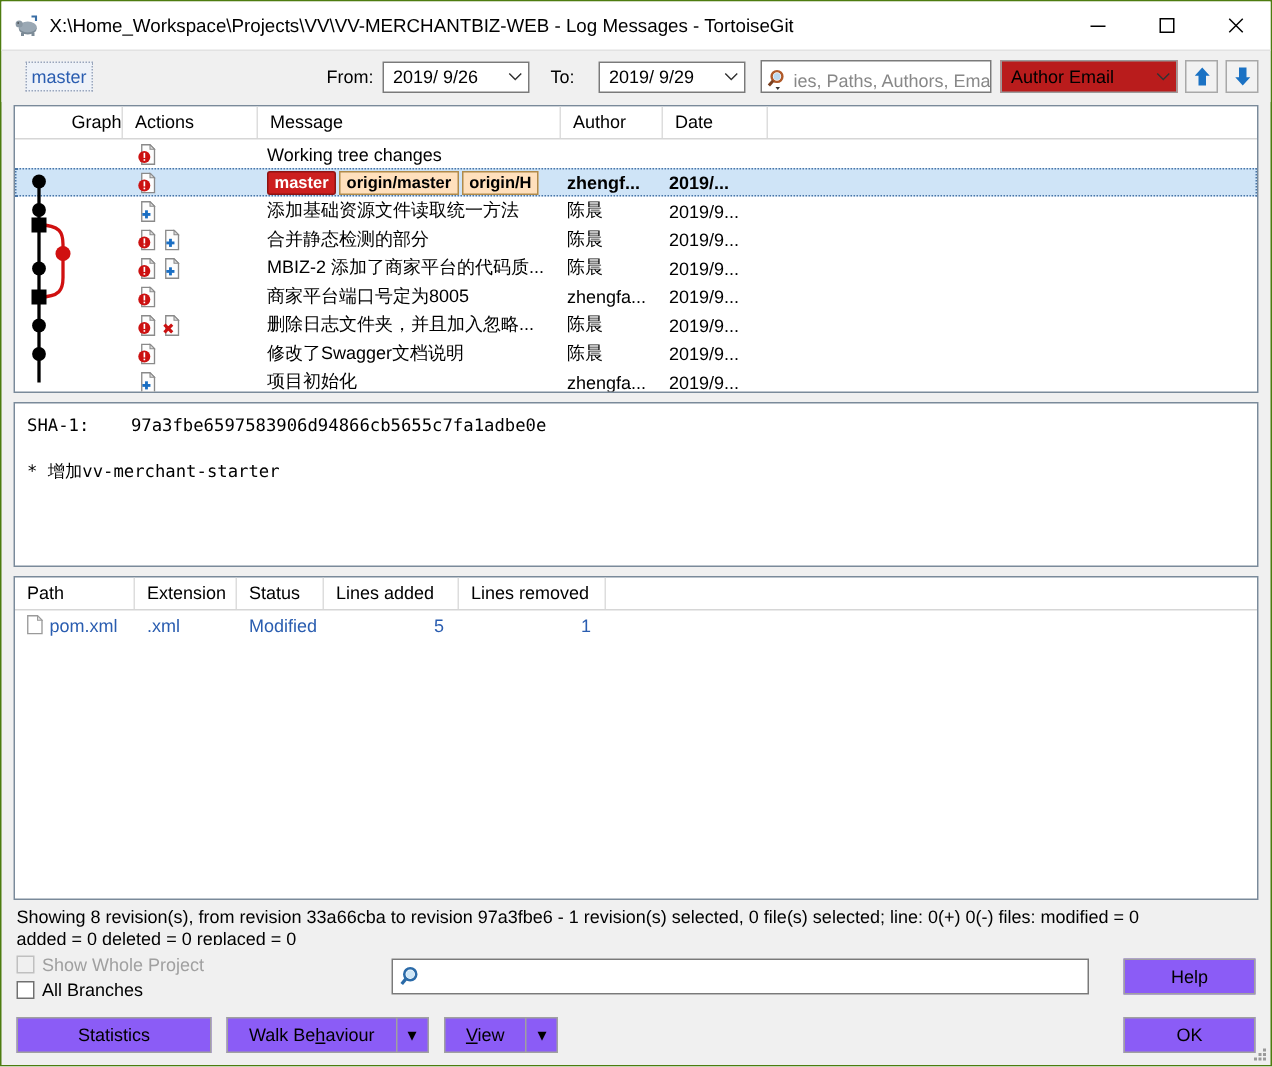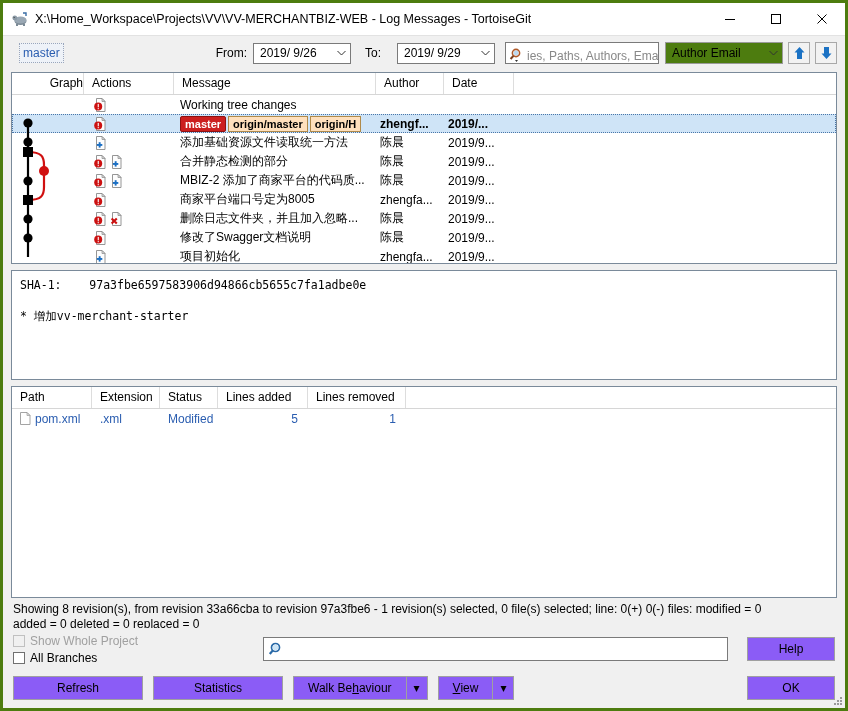--- a/index.html
+++ b/index.html
@@ -4,21 +4,21 @@
 <style>
   html,body{margin:0;padding:0;}
   body{
     width:848px;height:711px;overflow:hidden;
     background:#f0f0f0;
     font-family:"Liberation Sans","DejaVu Sans",sans-serif;
     font-size:12px;color:#000;
     -webkit-font-smoothing:none;
   }
   .window{width:848px;height:711px;position:relative;background:#f0f0f0;
-    border:3px solid #4d7c0f;box-sizing:border-box;display:flex;flex-direction:column;}
+    border:1px solid #4d7c0f;box-sizing:border-box;display:flex;flex-direction:column;}
 
   
   .titlebar{height:32px;min-height:32px;background:#ffffff;display:flex;align-items:center;
     border-bottom:1px solid #e2e2e2;}
   .title-icon{width:18px;height:16px;margin-left:8px;margin-right:6px;display:block;flex:0 0 auto;}
   .title-text{font-size:12.5px;color:#000;white-space:nowrap;overflow:hidden;}
   .win-btns{margin-left:auto;display:flex;height:32px;}
   .win-btn{width:46px;height:32px;display:flex;align-items:center;justify-content:center;}
 
   
@@ -29,21 +29,21 @@
   .lbl2{font-size:12px;padding:0 16px 0 14px;}
   .combo{height:21px;background:#fff;border:1px solid #7a7a7a;display:flex;align-items:center;
      box-sizing:border-box;font-size:12px;}
   .combo .val{padding:0 6px;white-space:nowrap;}
   .combo .arrow{width:17px;height:19px;display:flex;align-items:center;justify-content:center;
      margin-left:auto;color:#333;font-size:9px;}
   .datebox{width:98px;}
   .searchbox{width:154px;height:22px;background:#fff;border:1px solid #7a7a7a;display:flex;
      align-items:flex-end;margin-left:10px;box-sizing:border-box;overflow:hidden;}
   .searchbox .ph{color:#888;font-size:12px;white-space:nowrap;}
-  .authorsel{width:118px;margin-left:6px;background:#4d7c0f;border:1px solid #9a9a9a;height:22px;}
+  .authorsel{width:118px;margin-left:6px;background:#b91c1c;border:1px solid #9a9a9a;height:22px;}
   .navbtn{width:22px;height:22px;border:1px solid #a8a8a8;background:#f2f2f2;margin-left:5px;
      display:flex;align-items:center;justify-content:center;box-sizing:border-box;}
 
   
   .loglist{margin:2px 8px 0 8px;background:#fff;border:1px solid #7a8a9a;flex:0 0 auto;
      height:192px;box-sizing:border-box;overflow:hidden;position:relative;}
   .lhead{display:flex;height:21px;background:#fff;border-bottom:1px solid #d6d6d6;font-size:12px;}
   .lhead div{padding:3px 0 0 8px;box-sizing:border-box;border-right:1px solid #ddd;height:21px;overflow:hidden;}
   .c-graph{width:72px;text-align:right;} .c-act{width:90px;} .c-msg{width:202px;} .c-auth{width:68px;} .c-date{width:70px;}
   .c-rest{flex:1;border-right:none !important;}
@@ -441,21 +441,20 @@
           <circle cx="7.5" cy="6.5" r="4" fill="none" stroke="#2a6aa8" stroke-width="1.7"></circle>
           <circle cx="7.5" cy="6.5" r="2.7" fill="#cde6f7"></circle>
           <line x1="4.6" y1="9.6" x2="1.8" y2="13" stroke="#2a6aa8" stroke-width="2.2"></line>
         </svg>
       </div>
 
       <div class="btn helpbtn">Help</div>
     </div>
 
     <div class="brow2">
-      <div class="btn refresh">Refresh</div>
       <div class="btn stats">Statistics</div>
 
       <div class="splitbtn">
         <div class="btn main">
           <span>Walk Be<span class="u">h</span>aviour</span>
         </div>
         <div class="btn drop">▾</div>
       </div>
 
       <div class="splitbtn">

